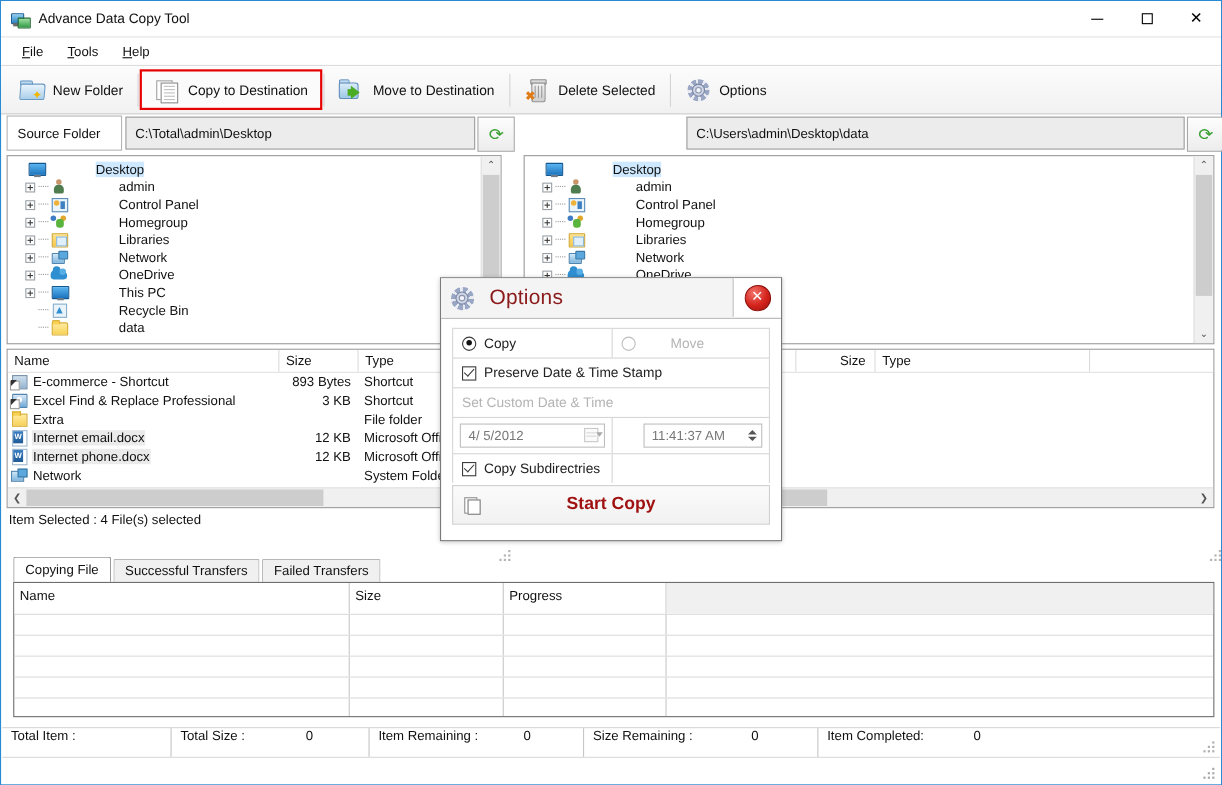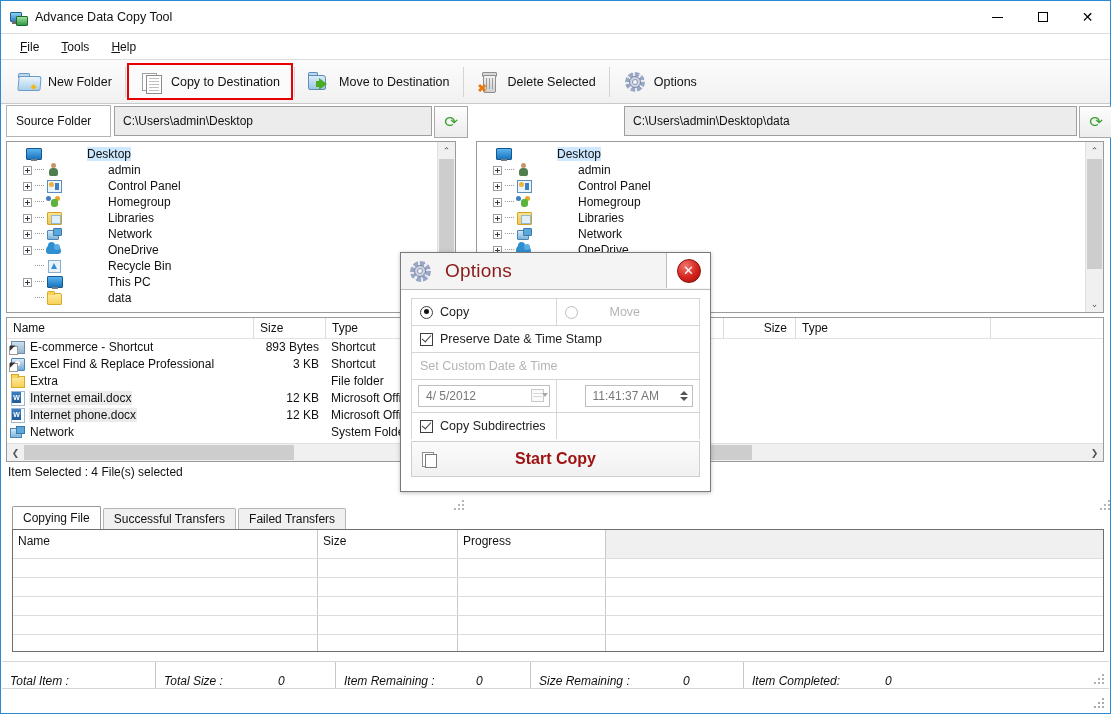--- a/index.html
+++ b/index.html
@@ -284,22 +284,22 @@
   .grow{display:flex;height:18px;border-top:1px solid #dcdcdc;}
   .grow .gc{box-sizing:border-box;border-right:1px solid #c8c8c8;height:100%;}
   .grow .gc.last{border-right:none;}
 
   
   .statusbar{
     position:absolute;left:1px;right:1px;bottom:24px;height:26px;
     border-top:1px solid #d6d6d6;border-bottom:1px solid #d6d6d6;
     display:flex;align-items:center;background:#fff;
   }
-  .sfield{height:26px;display:flex;align-items:flex-end;border-right:1px solid #c6c6c6;
-    font-size:12px;color:#111;box-sizing:border-box;padding-left:8px;position:relative;font-style:italic;}
+  .sfield{height:26px;display:flex;align-items:flex-start;border-right:1px solid #c6c6c6;
+    font-size:12px;color:#111;box-sizing:border-box;padding-left:8px;position:relative;}
   .sfield .val{position:absolute;}
   .grip{position:absolute;right:5px;bottom:4px;width:10px;height:10px;}
   .grip i{position:absolute;width:2px;height:2px;background:#b0b0b0;}
   .footer{position:absolute;left:1px;right:1px;bottom:1px;height:23px;background:#fff;}
   .resizegrip{position:absolute;right:4px;bottom:3px;width:11px;height:11px;}
   .resizegrip i{position:absolute;width:2px;height:2px;background:#aaa;}
   .panelgrip{position:absolute;width:11px;height:9px;}
   .panelgrip i{position:absolute;width:2px;height:2px;background:#b5b5b5;}
 </style>
 </head>
@@ -391,21 +391,21 @@
       <span>Options</span>
     </div>
   </div>
 
   <div class="panes">
 
     <div class="pane src">
       <div class="pathrow">
         <div class="pathlabel">Source Folder</div>
         <div class="pathbox" style="left:110px;width:318px;">
-          <span>C:\Users\admin\Desktop</span>
+          <span>C:\Total\admin\Desktop</span>
         </div>
         <div class="refresh" style="left:430px;">
           <span class="rf-ico">⟳</span>
         </div>
       </div>
 
       <div class="treebox">
         <div class="treeinner">
           <div class="tnode root sel-node">
             <span class="tspacer"></span>
@@ -471,36 +471,36 @@
           </div>
           <div class="tnode child">
             <span class="tplus"></span>
               <span class="tdots"></span>
             <span class="tico">
                 <span class="ic-cloud"></span>
               </span>
             <span class="tlabel">OneDrive</span>
           </div>
           <div class="tnode child">
+            <span class="tplus"></span>
+              <span class="tdots"></span>
+            <span class="tico">
+                <span class="ic-monitor"></span>
+              </span>
+            <span class="tlabel">This PC</span>
+          </div>
+          <div class="tnode child">
             <span class="tspacer"></span>
               <span class="tdots"></span>
             <span class="tico">
                 <span class="ic-recycle">
                   <span class="t"></span>
                 </span>
               </span>
             <span class="tlabel">Recycle Bin</span>
-          </div>
-          <div class="tnode child">
-            <span class="tplus"></span>
-              <span class="tdots"></span>
-            <span class="tico">
-                <span class="ic-monitor"></span>
-              </span>
-            <span class="tlabel">This PC</span>
           </div>
           <div class="tnode child">
             <span class="tspacer"></span>
               <span class="tdots"></span>
             <span class="tico">
                 <span class="ic-folder"></span>
               </span>
             <span class="tlabel">data</span>
           </div>
         </div>

